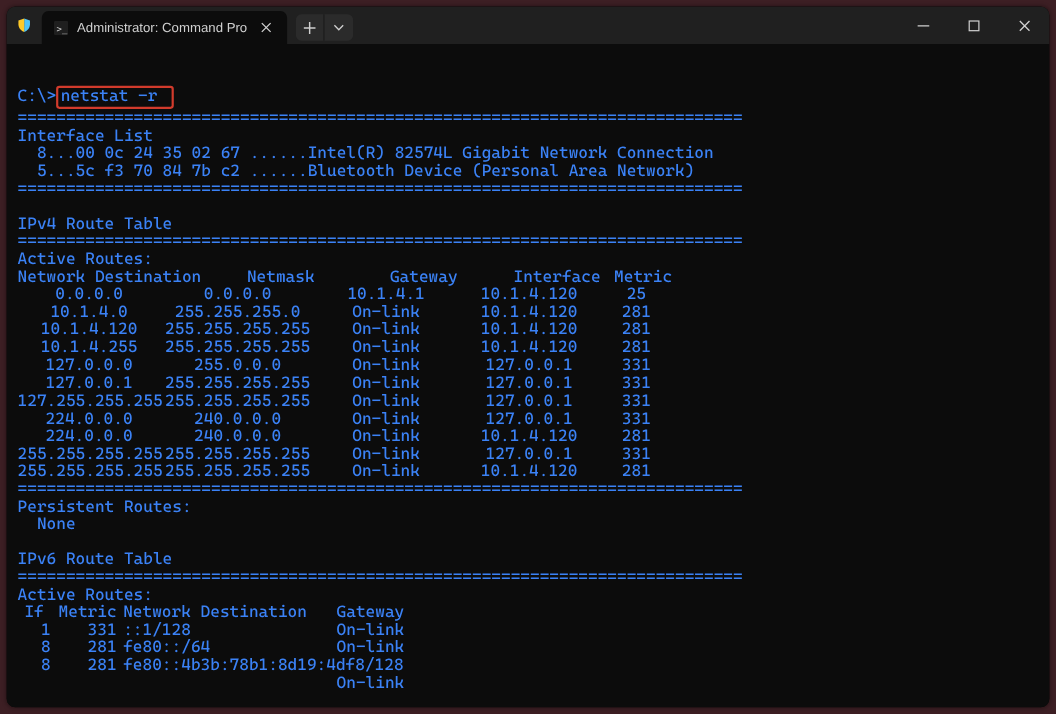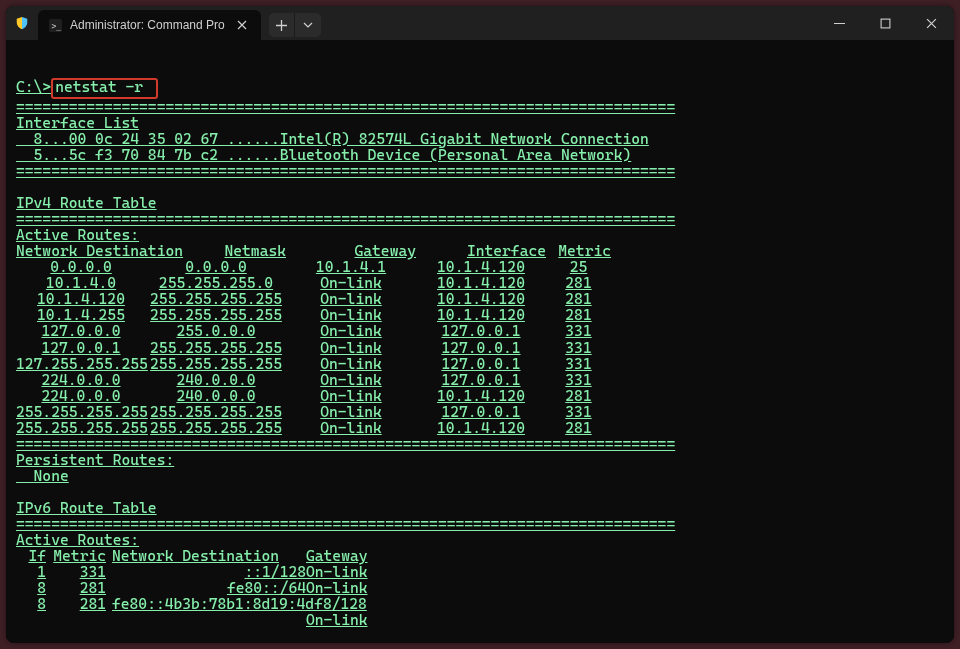--- a/index.html
+++ b/index.html
@@ -79,28 +79,27 @@
   .win-btn {
     width: 46px;
     display: flex; align-items: center; justify-content: center;
     color: #cfcfcf;
   }
 
   
   .terminal {
     flex: 1;
     background: #0c0c0c;
-    color: #86efac;
+    color: #3b82f6;
     font-family: Consolas, "Cascadia Mono", monospace;
     font-size: 15px;
     line-height: 1.07;
     white-space: pre;
     padding: 22px 0 0 10px;
     overflow: hidden;
-    text-decoration: underline;
   }
   .prompt-row { display: inline; }
   .hl-box {
     border: 2px solid #d23b2c;
     border-radius: 3px;
     padding: 0 4px 1px 2px;
     display: inline-block;
     line-height: 1.05;
   }
 
@@ -114,23 +113,23 @@
   .rt-c5 { width:  65px; }
   .rt-head .rt-c1 { text-align: left; }
   .rt-head .rt-c2 { text-align: right; }
   .rt-head .rt-c3 { text-align: right; }
   .rt-head .rt-c4 { text-align: right; }
   .rt-head .rt-c5 { text-align: right; }
 
   .v6-row { display: flex; }
   .v6-c1 { width: 30px; text-align: right; }
   .v6-c2 { width: 60px; text-align: right; }
-  .v6-c3 { width: 200px; padding-left: 6px; text-align: right; }
+  .v6-c3 { width: 200px; padding-left: 6px; text-align: left; }
   .v6-c4 { width: 80px;  text-align: left; }
-  .v6-head .v6-c1 { text-align: right; }
+  .v6-head .v6-c1 { text-align: center; }
   .v6-head .v6-c2 { text-align: right; }
   .v6-head .v6-c3 { text-align: left; }
   .v6-head .v6-c4 { text-align: left; }
 </style>
 </head>
 <body>
 
 <div class="window">
 
   <div class="titlebar">

